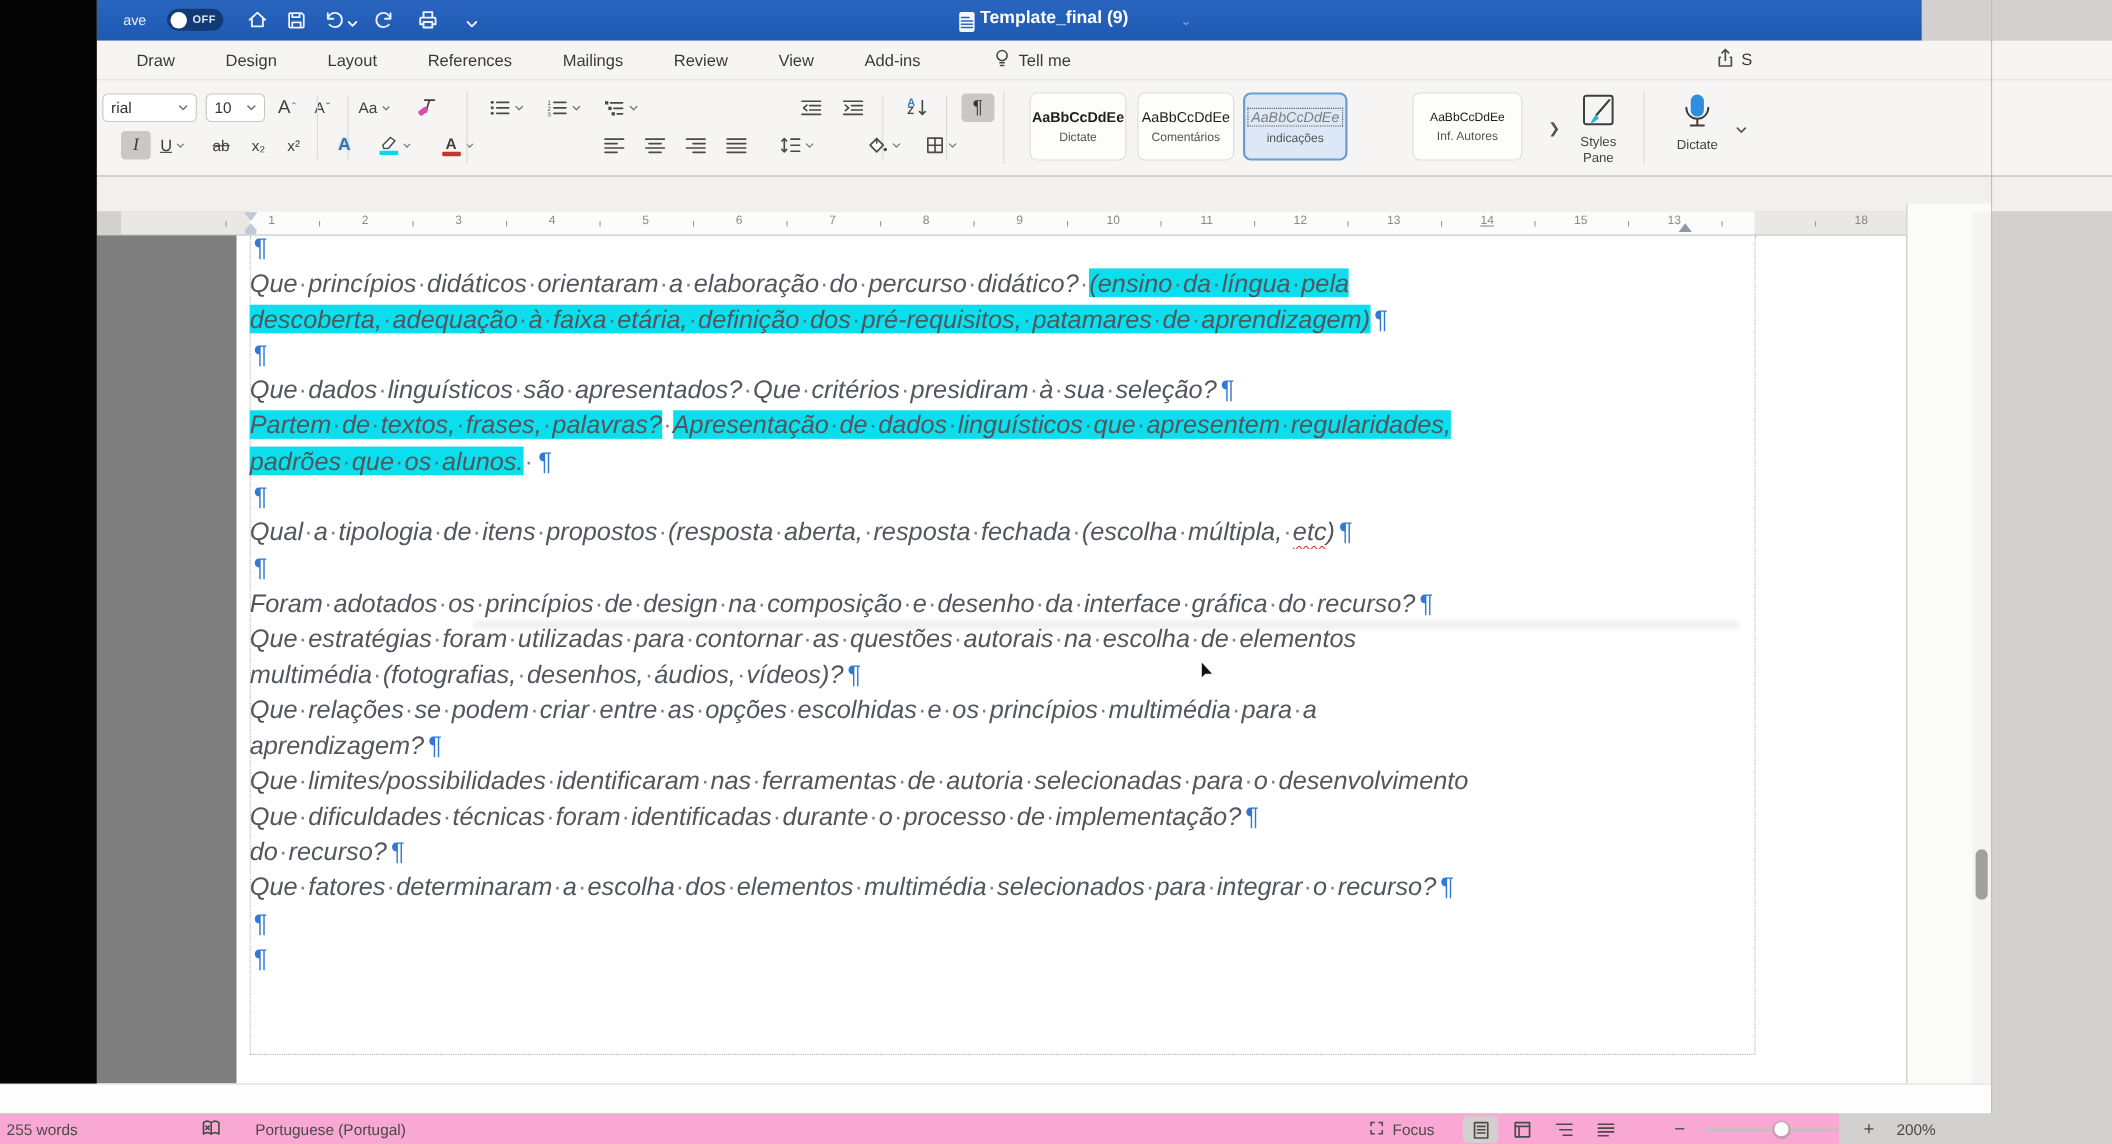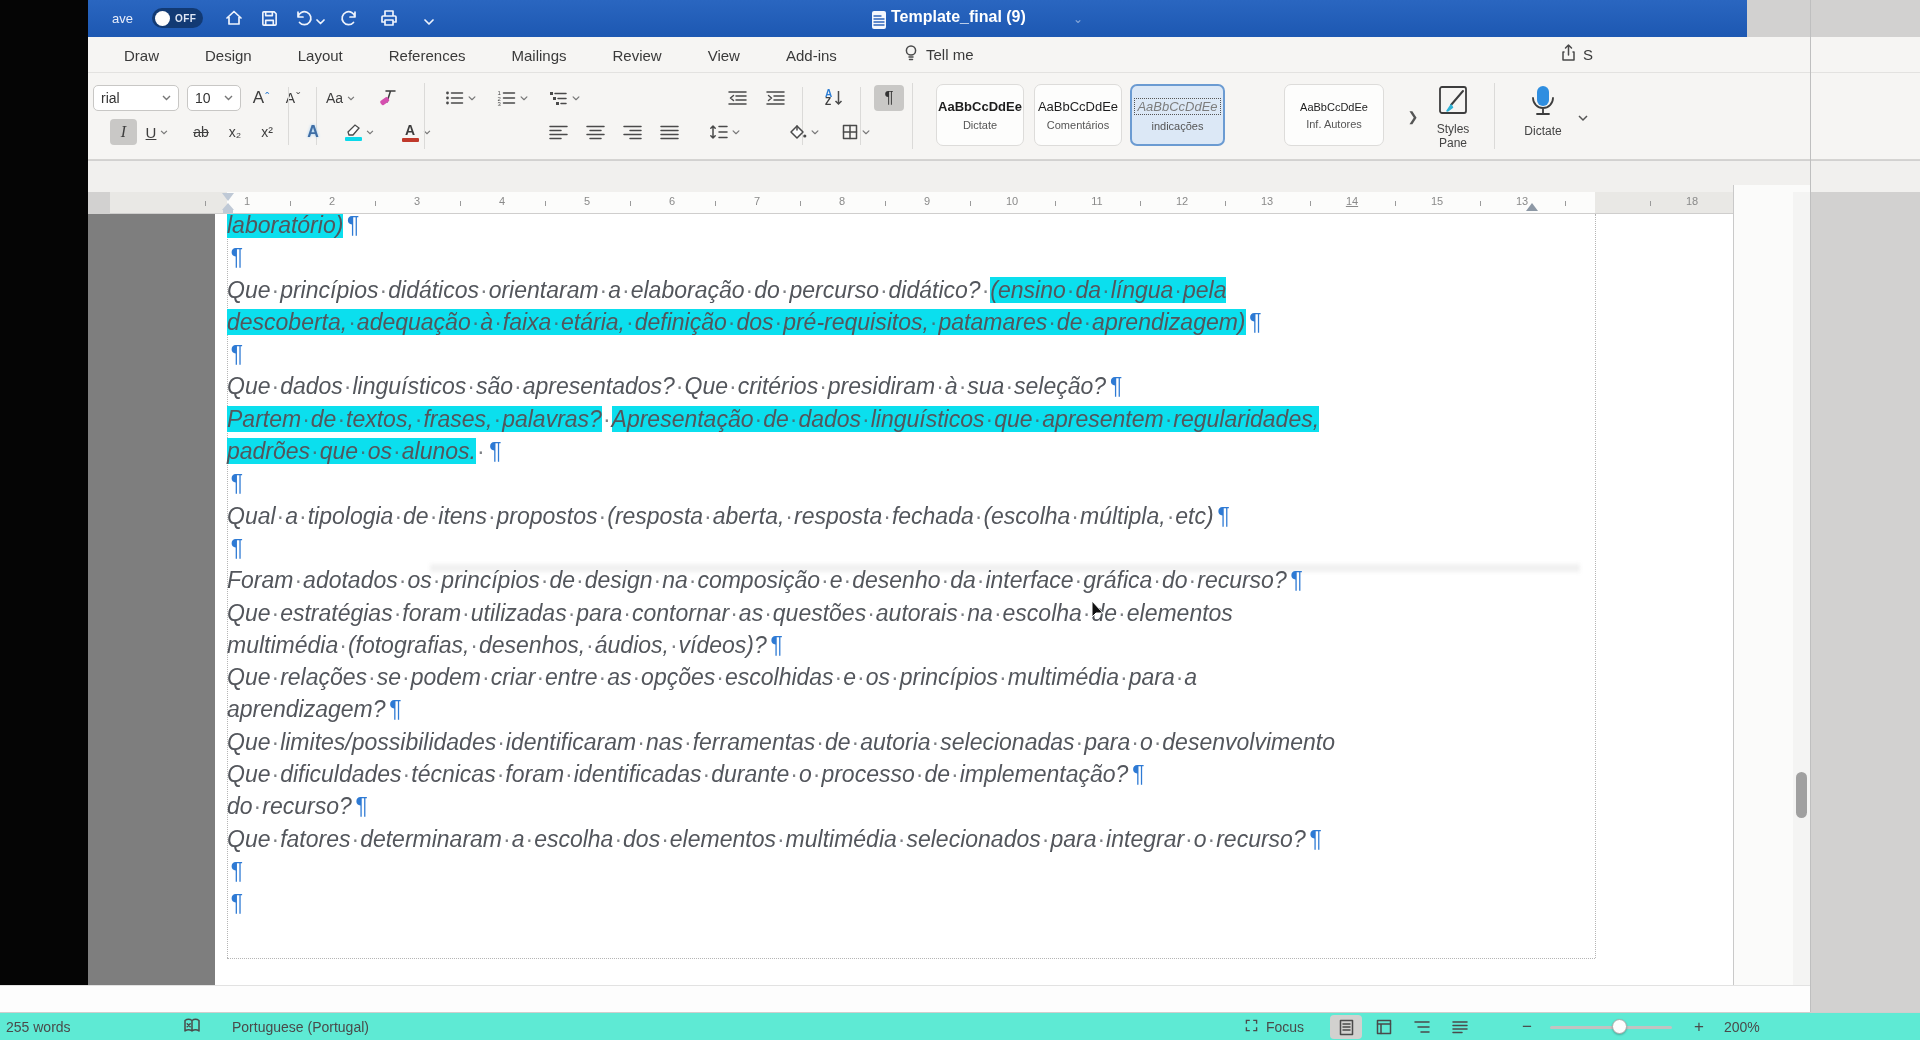--- a/index.html
+++ b/index.html
@@ -62,35 +62,35 @@
   .tri{position:absolute;width:0;height:0}
 
   
   .docarea{left:88px;top:214px;width:1645px;height:771px;background:#7e7e7e}
   .page{position:absolute;left:127px;top:0;width:1518px;height:771px;background:#fff;overflow:hidden}
   .bound{position:absolute;border-color:#b5b5b5}
   .textflow{position:absolute;left:12px;top:-5px;white-space:nowrap}
   .doc-line{height:32.3px;line-height:32.3px;font-style:italic;font-size:23px;color:var(--txt)}
   .doc-line .hl{background:var(--hl)}
   .doc-line .bold{font-weight:bold;color:#494c51}
-  .doc-line .misspell{text-decoration-style:wavy;text-decoration-color:#e03c31;text-decoration-thickness:1px;text-underline-offset:4px}
+  .doc-line .misspell{text-decoration:underline;text-decoration-style:wavy;text-decoration-color:#e03c31;text-decoration-thickness:1px;text-underline-offset:4px}
   .sp{display:inline-block;width:.42em;text-align:center;opacity:.75;font-style:normal}
   .pilcrow{color:var(--pil);margin-left:3px;font-style:italic}
   .smudge{position:absolute;left:215px;top:350px;width:1150px;height:8px;background:rgba(110,110,110,.10);filter:blur(2px)}
 
   
   .rightcol{left:1733px;top:185px;width:77px;height:800px;background:#fbfbfa;border-left:1px solid #c9c9c9}
   .sbtrack{left:1793px;top:192px;width:17px;height:793px;background:#f4f4f3}
   .sbthumb{left:1796px;top:772px;width:11px;height:46px;border-radius:6px;background:#a0a0a0}
   .winedge{left:1810px;top:0;width:1px;height:1012px;background:#bfbfbf}
 
   .hband{left:0;top:985px;width:1810px;height:27px;background:#fdfdfd;border-top:1px solid #e2e2e2}
 
   
-  .statusbar{left:0;top:1012px;width:1920px;height:28px;background:#5eead4;border-top:1px solid #cfcecd;font-size:14px;color:#4a4a4a}
+  .statusbar{left:0;top:1012px;width:1672px;height:28px;background:#f9a8d4;border-top:1px solid #cfcecd;font-size:14px;color:#4a4a4a}
   .st{position:absolute;top:0;height:28px;display:flex;align-items:center;gap:6px}
   .viewbtn{width:32px;height:24px;display:flex;align-items:center;justify-content:center;border-radius:4px}
   .viewbtn.active{background:#d2d1cf}
   .ztrack{position:absolute;top:13px;left:1550px;width:122px;height:3px;border-radius:2px;background:#c3c2c1}
   .zthumb{position:absolute;top:6px;left:1612px;width:15px;height:15px;border-radius:50%;background:#fdfdfd;border:1px solid #ababaa;box-shadow:0 1px 2px rgba(0,0,0,.25)}
 
   
   .webcam{left:1600px;top:0;width:320px;height:185px;background:linear-gradient(105deg,#eae7e3 0%,#dedad6 55%,#c7c3bf 100%);overflow:hidden;box-shadow:0 2px 6px rgba(0,0,0,.35)}
   .webcam .wallline{position:absolute;left:46px;top:0;width:3px;height:185px;background:rgba(255,255,255,.55)}
   .nametag{position:absolute;left:8px;bottom:9px;background:rgba(30,30,30,.72);color:#f2f2f2;font-size:13px;padding:4px 11px;border-radius:4px;white-space:nowrap}
@@ -460,21 +460,20 @@
     <div class="tri" style="left:1416px;top:11px;border-left:6px solid transparent;border-right:6px solid transparent;border-bottom:8px solid #8d98a5"></div>
   </div>
 
   <div class="abs docarea">
     <div class="page">
       <div class="bound" style="left:12px;top:0;height:744px;border-left:1px dotted #b5b5b5"></div>
       <div class="bound" style="left:1380px;top:0;height:744px;border-left:1px dotted #b5b5b5"></div>
       <div class="bound" style="left:12px;top:744px;width:1368px;border-top:1px dotted #b5b5b5"></div>
       <div class="smudge"></div>
       <div class="textflow">
-          <div class="doc-line"><span class="hl ">laboratório)</span><span class="pilcrow">¶</span></div>
           <div class="doc-line"><span class="pilcrow">¶</span></div>
           <div class="doc-line"><span class="">Que<span class="sp">·</span>princípios<span class="sp">·</span>didáticos<span class="sp">·</span>orientaram<span class="sp">·</span>a<span class="sp">·</span>elaboração<span class="sp">·</span>do<span class="sp">·</span>percurso<span class="sp">·</span>didático?<span class="sp">·</span></span><span class="hl ">(ensino<span class="sp">·</span>da<span class="sp">·</span>língua<span class="sp">·</span>pela</span></div>
           <div class="doc-line"><span class="hl ">descoberta,<span class="sp">·</span>adequação<span class="sp">·</span>à<span class="sp">·</span>faixa<span class="sp">·</span>etária,<span class="sp">·</span>definição<span class="sp">·</span>dos<span class="sp">·</span>pré-requisitos,<span class="sp">·</span>patamares<span class="sp">·</span>de<span class="sp">·</span>aprendizagem)</span><span class="pilcrow">¶</span></div>
           <div class="doc-line"><span class="pilcrow">¶</span></div>
           <div class="doc-line"><span class="">Que<span class="sp">·</span>dados<span class="sp">·</span>linguísticos<span class="sp">·</span>são<span class="sp">·</span>apresentados?<span class="sp">·</span>Que<span class="sp">·</span>critérios<span class="sp">·</span>presidiram<span class="sp">·</span>à<span class="sp">·</span>sua<span class="sp">·</span>seleção?</span><span class="pilcrow">¶</span></div>
           <div class="doc-line"><span class="hl ">Partem<span class="sp">·</span>de<span class="sp">·</span>textos,<span class="sp">·</span>frases,<span class="sp">·</span>palavras?</span><span class=""><span class="sp">·</span></span><span class="hl ">Apresentação<span class="sp">·</span>de<span class="sp">·</span>dados<span class="sp">·</span>linguísticos<span class="sp">·</span>que<span class="sp">·</span>apresentem<span class="sp">·</span>regularidades,</span></div>
           <div class="doc-line"><span class="hl ">padrões<span class="sp">·</span>que<span class="sp">·</span>os<span class="sp">·</span>alunos.</span><span class=""><span class="sp">·</span></span><span class="pilcrow">¶</span></div>
           <div class="doc-line"><span class="pilcrow">¶</span></div>
           <div class="doc-line"><span class="">Qual<span class="sp">·</span>a<span class="sp">·</span>tipologia<span class="sp">·</span>de<span class="sp">·</span>itens<span class="sp">·</span>propostos<span class="sp">·</span>(resposta<span class="sp">·</span>aberta,<span class="sp">·</span>resposta<span class="sp">·</span>fechada<span class="sp">·</span>(escolha<span class="sp">·</span>múltipla,<span class="sp">·</span></span><span class="misspell">etc</span><span class="">)</span><span class="pilcrow">¶</span></div>
           <div class="doc-line"><span class="pilcrow">¶</span></div>

